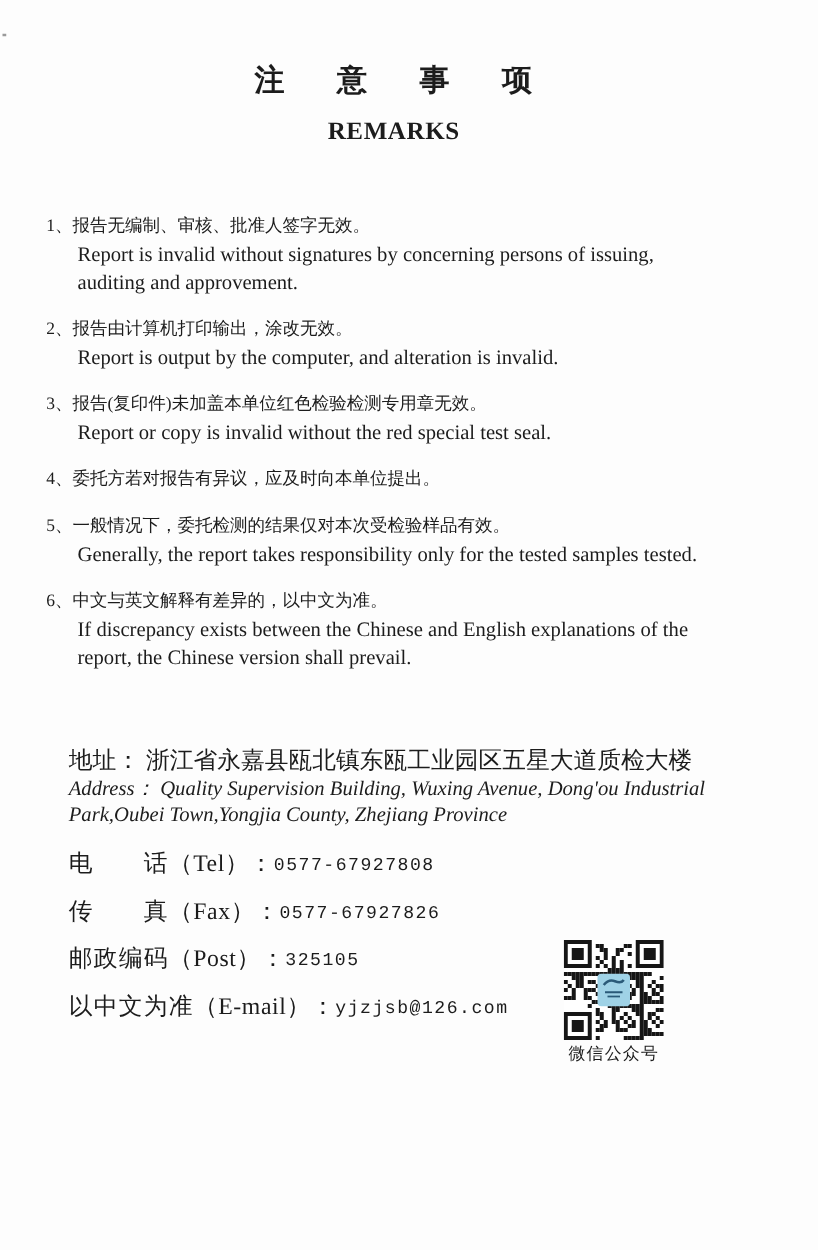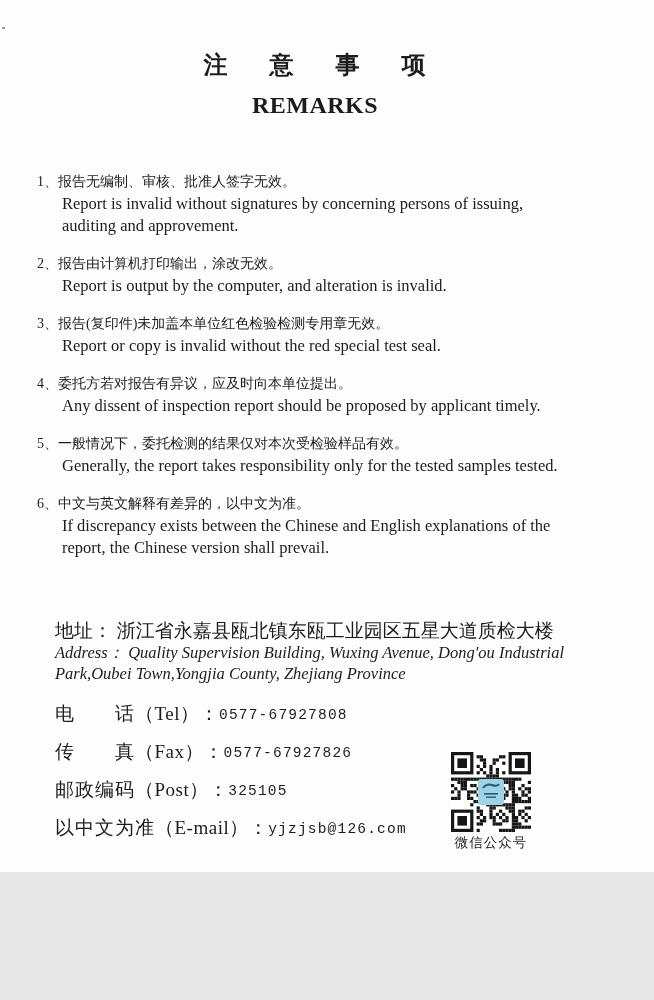--- a/index.html
+++ b/index.html
@@ -4,41 +4,41 @@
 <style>
   html, body { margin: 0; padding: 0; }
   body {
     background: #e8e8e8;
     font-family: "Liberation Serif", "DejaVu Serif", serif;
     color: #1c1c1c;
   }
   .page {
     position: relative;
     width: 654px;
-    height: 872px;
+    height: 1000px;
     margin: 0 auto;
     background: #fdfdfd;
     overflow: hidden;
     box-sizing: border-box;
     padding: 52px 27px 0 37px;
   }
   .center-block {
     width: 556px;
     text-align: center;
   }
   .doc-title {
     font-size: 24px;
     font-weight: bold;
     line-height: 26px;
     word-spacing: 34px;
     letter-spacing: 1px;
   }
   .doc-subtitle {
     margin-top: 16px;
-    font-size: 24px;
+    font-size: 20px;
     font-weight: bold;
     line-height: 23px;
     letter-spacing: 0.5px;
   }
   .remarks-list {
     margin-top: 54px;
   }
   .item {
     margin-bottom: 16px;
   }
@@ -126,21 +126,20 @@
       <div class="en-line">Report is output by the computer, and alteration is invalid.</div>
     </div>
 
     <div class="item">
       <div class="zh-line"><span class="num">3、</span><span>报告(复印件)未加盖本单位红色检验检测专用章无效。</span></div>
       <div class="en-line">Report or copy is invalid without the red special test seal.</div>
     </div>
 
     <div class="item">
       <div class="zh-line"><span class="num">4、</span><span>委托方若对报告有异议，应及时向本单位提出。</span></div>
-      <div class="en-line">Any dissent of inspection report should be proposed by applicant timely.</div>
     </div>
 
     <div class="item">
       <div class="zh-line"><span class="num">5、</span><span>一般情况下，委托检测的结果仅对本次受检验样品有效。</span></div>
       <div class="en-line">Generally, the report takes responsibility only for the tested samples tested.</div>
     </div>
 
     <div class="item">
       <div class="zh-line"><span class="num">6、</span><span>中文与英文解释有差异的，以中文为准。</span></div>
       <div class="en-line">If discrepancy exists between the Chinese and English explanations of the</div>

